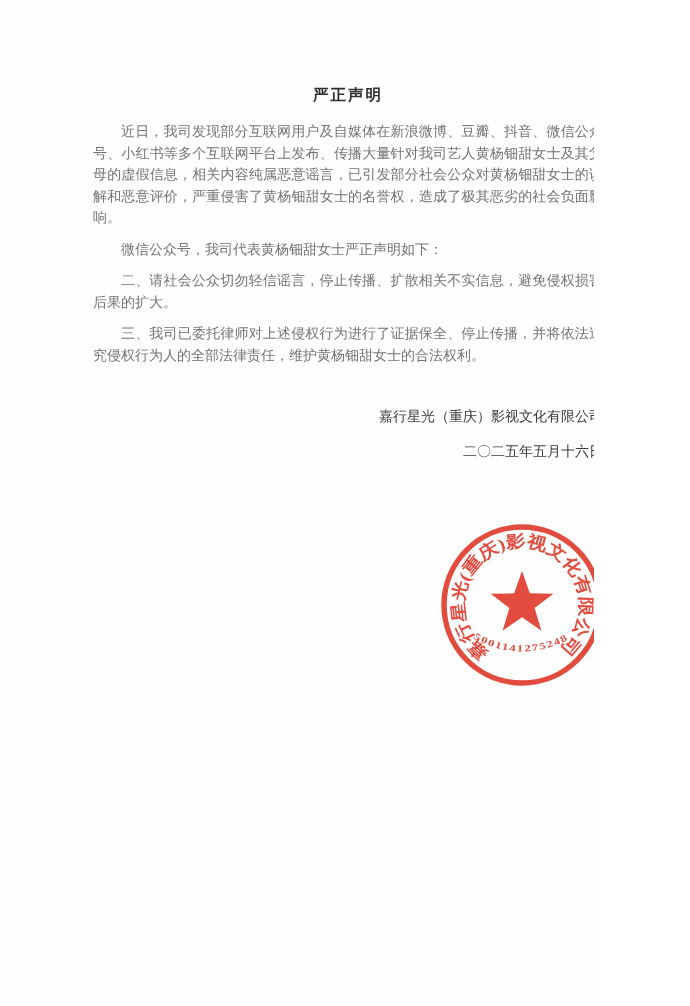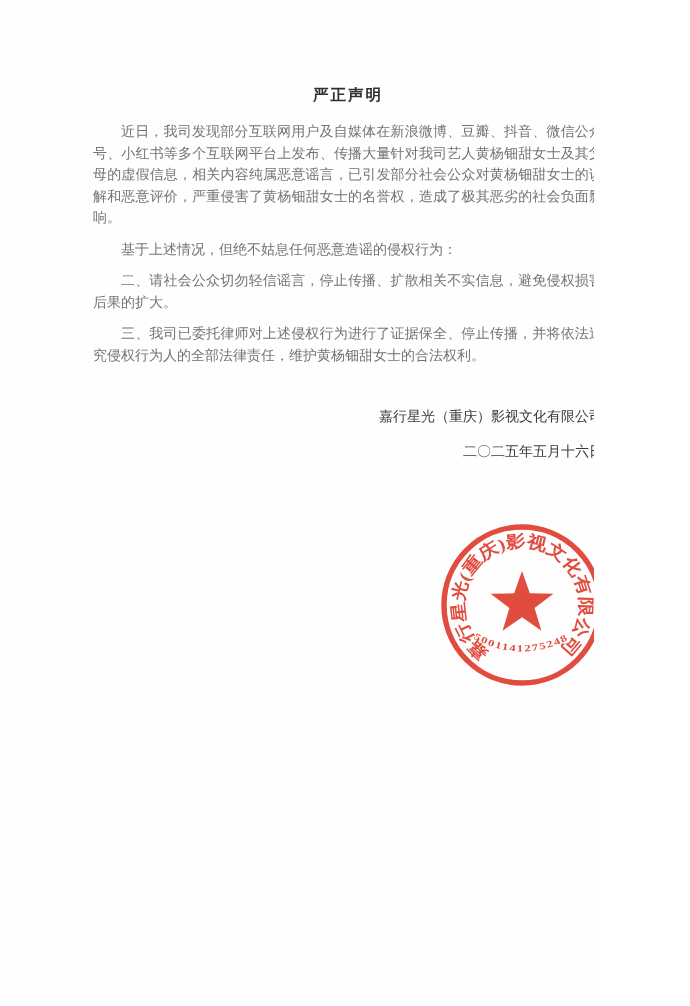--- a/index.html
+++ b/index.html
@@ -61,21 +61,21 @@
   .seal .ring-text { font-size: 17px; font-weight: 600; }
   .seal .serial { font-size: 9.5px; font-weight: 700; letter-spacing: 1px; }
 </style>
 </head>
 <body>
 
 <div class="page">
   <div class="doc">
     <div class="title">严正声明</div>
     <p class="para">近日，我司发现部分互联网用户及自媒体在新浪微博、豆瓣、抖音、微信公众号、小红书等多个互联网平台上发布、传播大量针对我司艺人黄杨钿甜女士及其父母的虚假信息，相关内容纯属恶意谣言，已引发部分社会公众对黄杨钿甜女士的误解和恶意评价，严重侵害了黄杨钿甜女士的名誉权，造成了极其恶劣的社会负面影响。</p>
-    <p class="para">基于上述情况，但绝不姑息任何恶意造谣的侵权行为：</p>
+    <p class="para">微信公众号，我司代表黄杨钿甜女士严正声明如下：</p>
     <p class="para">二、请社会公众切勿轻信谣言，停止传播、扩散相关不实信息，避免侵权损害后果的扩大。</p>
     <p class="para">三、我司已委托律师对上述侵权行为进行了证据保全、停止传播，并将依法追究侵权行为人的全部法律责任，维护黄杨钿甜女士的合法权利。</p>
 
     <div class="signature">
       <div class="company">嘉行星光（重庆）影视文化有限公司</div>
       <div class="date">二〇二五年五月十六日</div>
     </div>
   </div>
 
   <svg class="seal" viewBox="0 0 172 172" xmlns="http://www.w3.org/2000/svg" aria-hidden="true">

